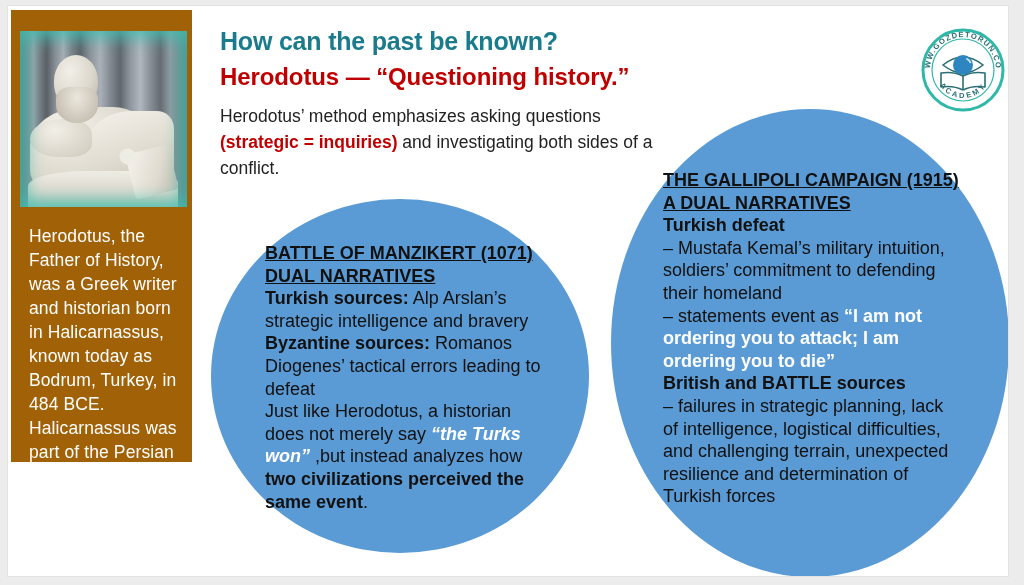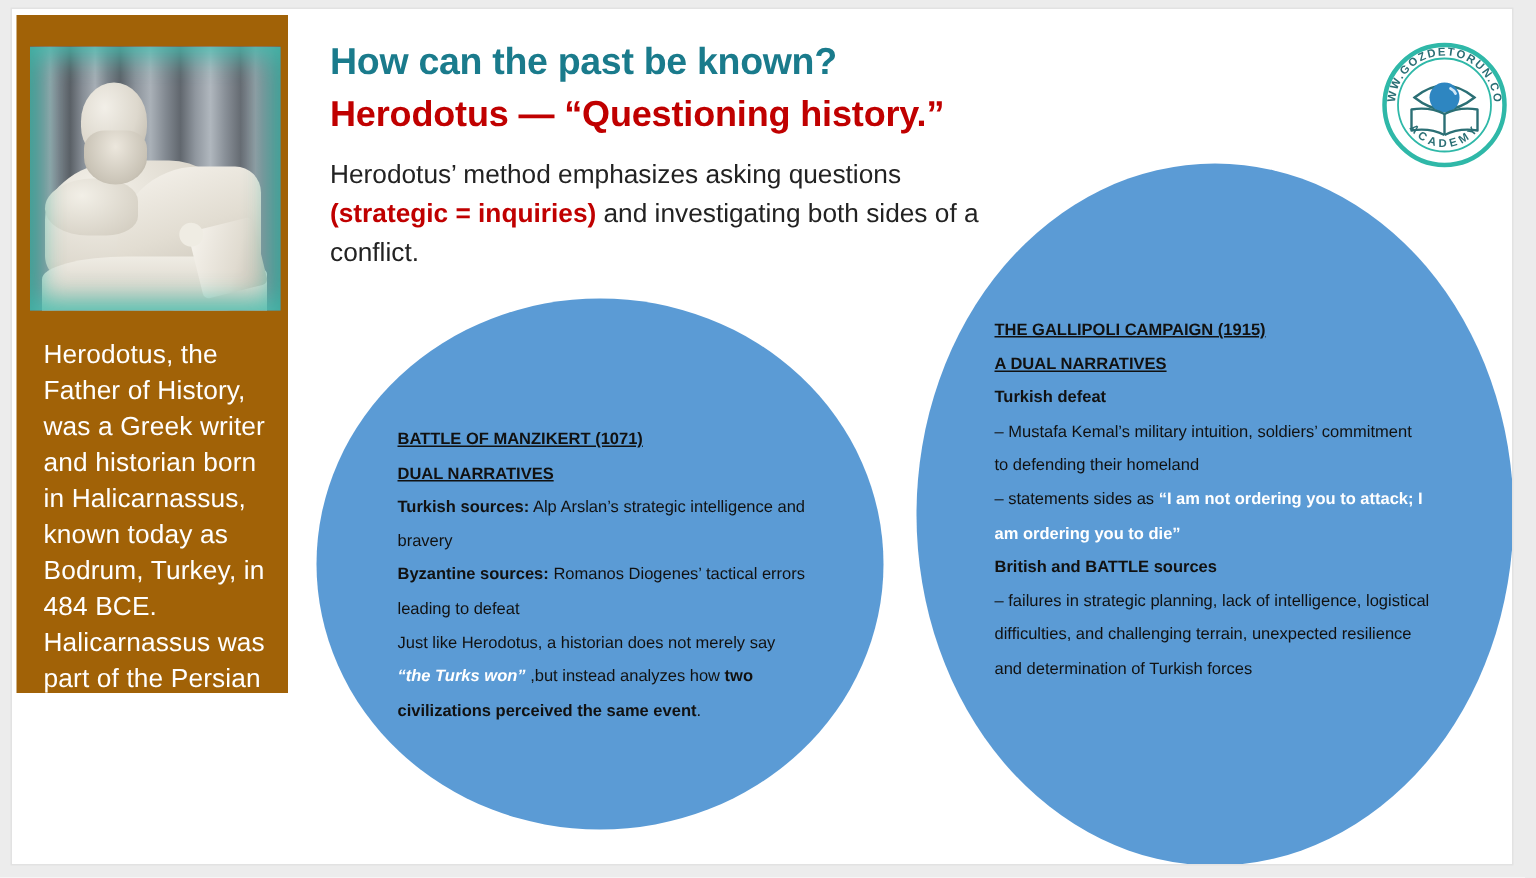--- a/index.html
+++ b/index.html
@@ -136,23 +136,22 @@
     left:203px;top:193px;
     width:378px;height:354px;
   }
   #bubble-right{
     left:603px;top:103px;
     width:398px;height:468px;
   }
   .bubble-text{
     position:absolute;
     color:#111111;
-    font-size:11px;
+    font-size:18px;
     line-height:22.6px;
-    margin-top:40px;
   }
   #text-left{
     left:257px;top:236px;
     width:276px;
   }
   #text-right{
     left:655px;top:163px;
     width:290px;
   }
   .bubble-text .hd{
@@ -218,21 +217,21 @@
     <div><span class="b">Turkish sources:</span><span> Alp Arslan’s strategic intelligence and bravery</span></div>
     <div><span class="b">Byzantine sources:</span><span> Romanos Diogenes’ tactical errors leading to defeat</span></div>
     <div><span>Just like Herodotus, a historian does not merely say </span><span class="wq">“the Turks won”</span><span> ,but instead analyzes how </span><span class="b">two civilizations perceived the same event</span><span>.</span></div>
   </div>
 
   <div class="bubble-text" id="text-right">
     <div class="hd">THE GALLIPOLI CAMPAIGN (1915)</div>
     <div class="hd">A DUAL NARRATIVES</div>
     <div class="b">Turkish defeat</div>
     <div>– Mustafa Kemal’s military intuition, soldiers’ commitment to defending their homeland</div>
-    <div><span>– statements sides as </span><span class="wb">“I am not ordering you to attack; I am ordering you to die”</span></div>
+    <div><span>– statements event as </span><span class="wb">“I am not ordering you to attack; I am ordering you to die”</span></div>
     <div class="b">British and BATTLE sources</div>
     <div>– failures in strategic planning, lack of intelligence,  logistical difficulties, and challenging terrain, unexpected resilience and determination of Turkish forces</div>
   </div>
 
   <div id="logo">
     <svg width="88" height="88" viewBox="0 0 88 88" aria-hidden="true">
       <defs>
         <path id="arcTop" d="M 11,44 A 33,33 0 0 1 77,44"></path>
         <path id="arcBot" d="M 16,44 A 28,28 0 0 0 72,44"></path>
       </defs>

